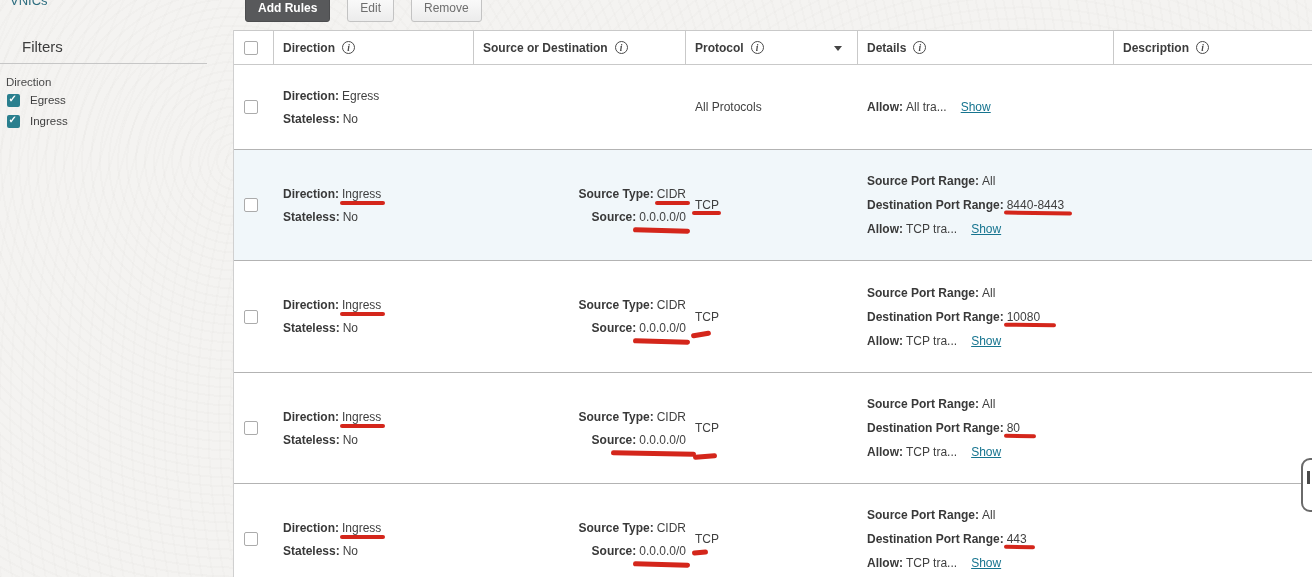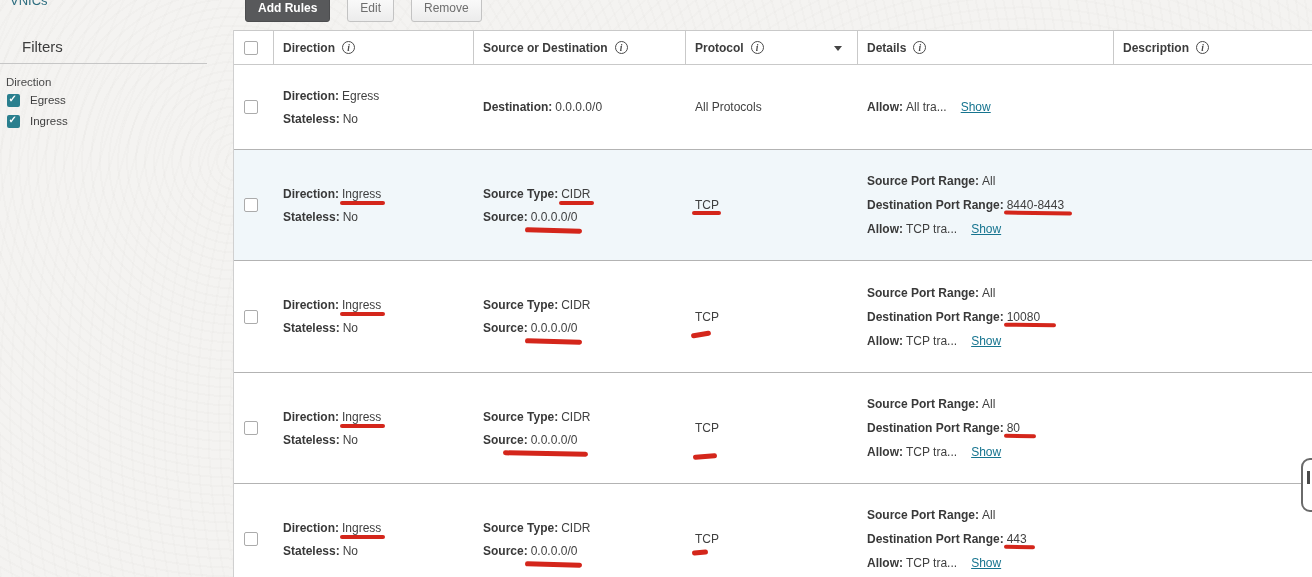--- a/index.html
+++ b/index.html
@@ -35,21 +35,21 @@
   
   .rules-table { position:absolute; left:233px; top:30px; right:0; border-left:1px solid #d0d0d0; }
   .thead { display:flex; height:35px; background:#fff; border-top:1px solid #c9c9c9; border-bottom:1px solid #c9c9c9; }
   .th { display:flex; align-items:center; padding-left:9px; font-size:12px; font-weight:bold; color:#3c3c3c; border-right:1px solid #c9c9c9; }
   .th:last-child { border-right:none; }
   .tr { display:flex; background:#fff; border-bottom:1px solid #b3b3b3; }
   .tr.hl { background:#f1f7fa; }
   .h85{height:85px} .h111{height:111px} .h112{height:112px}
   .c-check{width:40px; flex:0 0 40px;}
   .c-dir{width:200px; flex:0 0 200px;}
-  .c-src{width:212px; flex:0 0 212px;}
+  .c-src{width:212px; flex:0 0 212px;text-align:right;}
   .c-proto{width:172px; flex:0 0 172px;}
   .c-det{width:256px; flex:0 0 256px;}
   .c-desc{flex:1;}
   .td { padding-left:9px; font-size:12px; display:flex; flex-direction:column; justify-content:center; }
   .chkcell { flex-direction:row; align-items:center; justify-content:flex-start; padding-left:10px; }
   .cbox { width:14px; height:14px; background:#fff; border:1px solid #ababab; border-radius:2px; cursor:pointer; }
   .line { line-height:16px; margin:3.5px 0; white-space:nowrap; }
   .line3 { line-height:16px; margin:4px 0; white-space:nowrap; }
   .lbl { font-weight:bold; color:#393939; margin-right:3px; }
   a.show-link { color:#16748f; text-decoration:underline; margin-left:14px; cursor:pointer; }
@@ -132,21 +132,20 @@
 
   <div class="tr h85">
     <div class="td c-check chkcell">
       <span class="cbox"></span>
     </div>
     <div class="td c-dir">
       <div class="line"><span class="lbl">Direction:</span><span>Egress</span></div>
       <div class="line"><span class="lbl">Stateless:</span><span>No</span></div>
     </div>
     <div class="td c-src">
-      <div class="line"><span class="lbl">Destination:</span><span>0.0.0.0/0</span></div>
     </div>
     <div class="td c-proto">
       <div class="line"><span>All Protocols</span></div>
     </div>
     <div class="td c-det">
       <div class="line3"><span class="lbl">Allow:</span><span>All tra...</span><a class="show-link">Show</a></div>
     </div>
     <div class="td c-desc"></div>
   </div>
 

